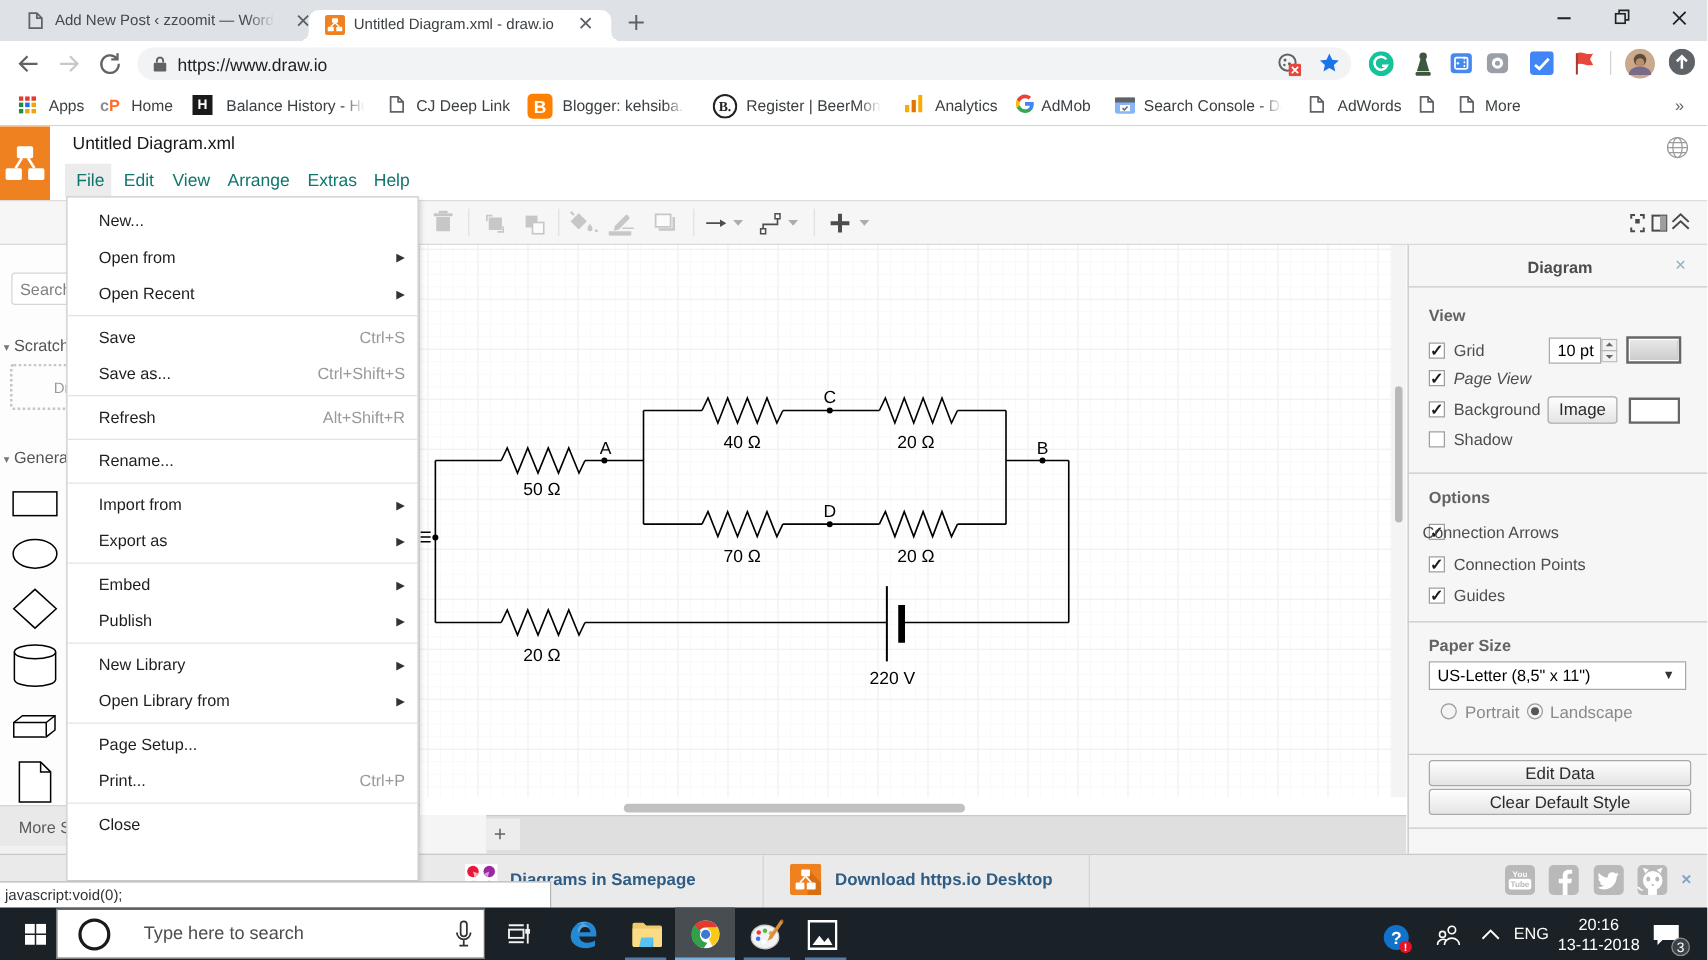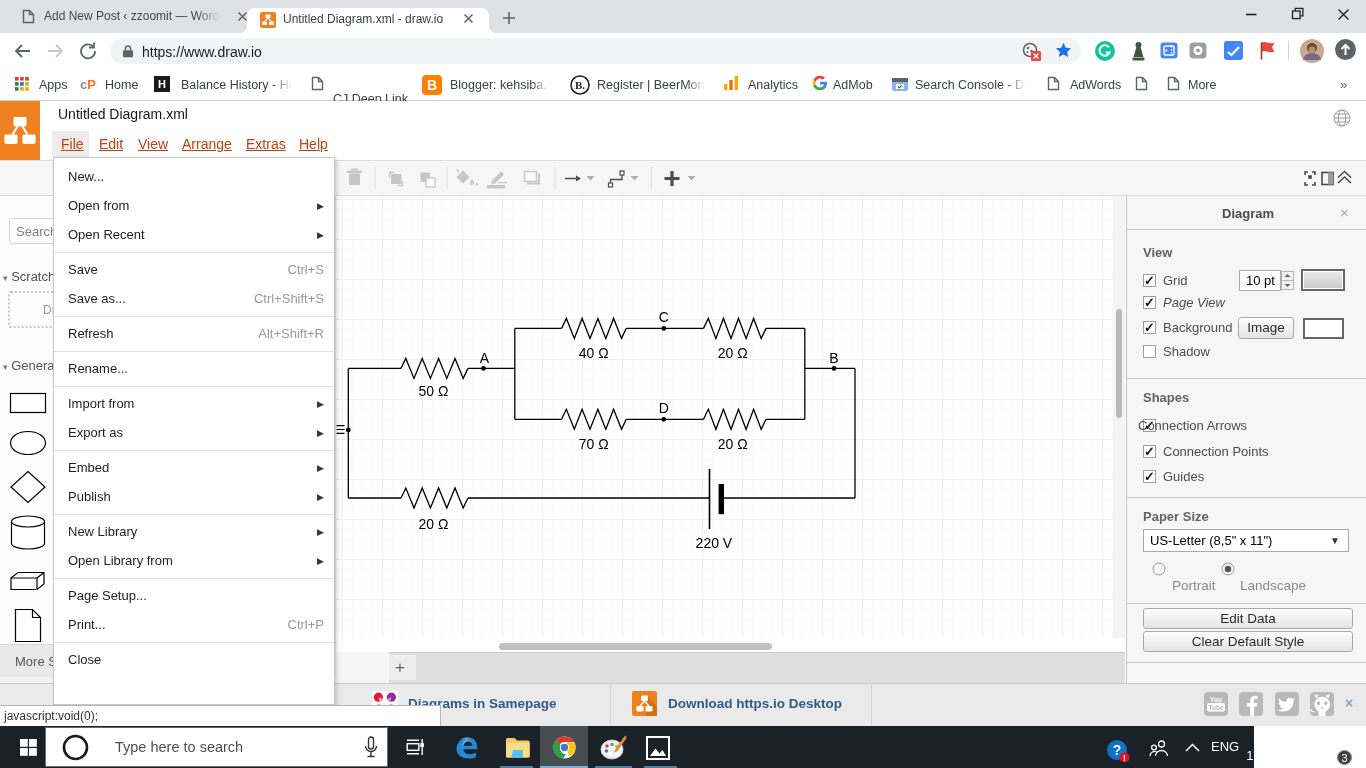--- a/index.html
+++ b/index.html
@@ -137,21 +137,21 @@
 </svg>
 <div class="abs bmtext" style="left:39px;top:78px;">Apps</div>
 <div class="abs" style="left:80px;top:77px;font-size:13px;font-weight:bold;"><span style="color:#8a8d91">c</span><span style="color:#ff6c2c">P</span></div>
 <div class="abs bmtext" style="left:105px;top:78px;">Home</div>
 <div class="abs" style="left:154px;top:76px;width:16px;height:16px;background:#1a1a1a;color:#fff;font-weight:bold;font-size:11px;text-align:center;line-height:16px;">H</div>
 <div class="abs bmtext" style="left:181px;top:78px;width:113px;overflow:hidden;white-space:nowrap;-webkit-mask-image:linear-gradient(90deg,#000 82%,transparent 98%);">Balance History - Hub</div>
 <svg class="abs" style="left:311px;top:76px" width="13" height="15" viewBox="0 0 13 15">
   <path d="M1.5 1.5 h6 l4 4 v8 h-10 z" fill="none" stroke="#5f6368" stroke-width="1.4"></path>
   <path d="M7.5 1.5 v4 h4" fill="none" stroke="#5f6368" stroke-width="1.4"></path>
 </svg>
-<div class="abs bmtext" style="left:333px;top:92px;text-decoration:underline;">CJ Deep Link</div>
+<div class="abs bmtext" style="left:333px;top:78px;">CJ Deep Link</div>
 <div class="abs" style="left:422px;top:75px;width:20px;height:20px;background:#ff8000;border-radius:4px;color:#fff;font-weight:bold;font-size:14px;text-align:center;line-height:20px;">B</div>
 <div class="abs bmtext" style="left:450px;top:78px;width:100px;overflow:hidden;white-space:nowrap;-webkit-mask-image:linear-gradient(90deg,#000 82%,transparent 98%);">Blogger: kehsiba. - Al</div>
 <svg class="abs" style="left:570px;top:75px" width="20" height="20" viewBox="0 0 20 20">
   <circle cx="10" cy="10" r="9" fill="none" stroke="#202124" stroke-width="1.6"></circle>
   <text x="10" y="14" font-size="11" font-weight="bold" text-anchor="middle" fill="#202124" font-family="Liberation Serif">B.</text>
 </svg>
 <div class="abs bmtext" style="left:597px;top:78px;width:110px;overflow:hidden;white-space:nowrap;-webkit-mask-image:linear-gradient(90deg,#000 82%,transparent 98%);">Register | BeerMoney</div>
 <svg class="abs" style="left:724px;top:76px" width="14" height="14" viewBox="0 0 14 14">
   <rect x="0" y="8" width="3.4" height="6" fill="#f9ab00"></rect>
   <rect x="5.3" y="4" width="3.4" height="10" fill="#e37400"></rect>
@@ -199,21 +199,21 @@
   <path d="M17.5 25.5 L12.5 33.5 M22.5 25.5 L27.5 33.5" stroke="#fff" stroke-width="2.2" fill="none"></path>
 </svg>
 <div class="abs" style="left:58px;top:106px;font-size:14px;color:#161616;">Untitled Diagram.xml</div>
 <div class="abs" style="left:52px;top:131px;width:37px;height:27px;background:#ececec;"></div>
 <div class="abs menubar" style="left:61px;top:136px;">File</div>
 <div class="abs menubar" style="left:99px;top:136px;">Edit</div>
 <div class="abs menubar" style="left:138px;top:136px;">View</div>
 <div class="abs menubar" style="left:182px;top:136px;">Arrange</div>
 <div class="abs menubar" style="left:246px;top:136px;">Extras</div>
 <div class="abs menubar" style="left:299px;top:136px;">Help</div>
-<style>.menubar{font-size:14px;color:#c2410c;text-decoration:underline;}</style>
+<style>.menubar{font-size:14px;color:#0f766e;}</style>
 
 <svg class="abs" style="left:1333px;top:109px" width="18" height="18" viewBox="0 0 18 18">
   <circle cx="9" cy="9" r="8" fill="none" stroke="#9a9a9a" stroke-width="1"></circle>
   <ellipse cx="9" cy="9" rx="3.7" ry="8" fill="none" stroke="#9a9a9a" stroke-width="1"></ellipse>
   <path d="M1 9 h16 M2.1 5 h13.8 M2.1 13 h13.8" stroke="#9a9a9a" stroke-width="1" fill="none"></path>
 </svg>
 
 <div class="abs" style="left:0;top:160px;width:1366px;height:36px;background:#f6f6f6;border-top:1px solid #dcdcdc;border-bottom:1px solid #dadada;"></div>
 <svg class="abs" style="left:336px;top:161px" width="360" height="34" viewBox="0 0 360 34">
 
@@ -409,21 +409,21 @@
 <div class="abs cbx" style="left:1143px;top:321px;">✓</div>
 <div class="abs ptext" style="left:1163px;top:320px;">Background</div>
 <div class="abs btn" style="left:1238px;top:317px;width:56px;height:22px;line-height:20px;">Image</div>
 <div class="abs" style="left:1303px;top:318px;width:41px;height:21px;background:#666;padding:2px;">
     <div style="width:100%;height:100%;background:#fff;border:1px solid #fff;"></div>
   </div>
 <div class="abs cbx" style="left:1143px;top:345px;color:transparent;">✓</div>
 <div class="abs ptext" style="left:1163px;top:344px;">Shadow</div>
 
 <div class="abs" style="left:1126px;top:378px;width:240px;height:1px;background:#c9c9c9;"></div>
-<div class="abs" style="left:1143px;top:390px;font-size:13px;font-weight:bold;color:#636363;">Shapes</div>
+<div class="abs" style="left:1143px;top:390px;font-size:13px;font-weight:bold;color:#636363;">Options</div>
 <div class="abs cbx" style="left:1143px;top:419px;">✓</div>
 <div class="abs ptext" style="left:1138px;top:418px;">Connection Arrows</div>
 <div class="abs cbx" style="left:1143px;top:445px;">✓</div>
 <div class="abs ptext" style="left:1163px;top:444px;">Connection Points</div>
 <div class="abs cbx" style="left:1143px;top:470px;">✓</div>
 <div class="abs ptext" style="left:1163px;top:469px;">Guides</div>
 
 <div class="abs" style="left:1126px;top:497px;width:240px;height:1px;background:#c9c9c9;"></div>
 <div class="abs" style="left:1143px;top:509px;font-size:13px;font-weight:bold;color:#636363;">Paper Size</div>
 <div class="abs" style="left:1143px;top:529px;width:206px;height:23px;background:#fff;border:1px solid #a9a9a9;font-size:13px;color:#000;padding:3px 0 0 6px;">US-Letter (8,5" x 11")​<span style="position:absolute;right:8px;top:5px;font-size:10px;color:#333;">▼</span></div>
@@ -438,21 +438,21 @@
 <div class="abs rlab" style="left:1240px;top:562px;">Landscape</div>
 
 <div class="abs" style="left:1126px;top:603px;width:240px;height:1px;background:#c9c9c9;"></div>
 <div class="abs btn" style="left:1143px;top:608px;width:210px;height:21px;line-height:19px;">Edit Data</div>
 <div class="abs btn" style="left:1143px;top:631px;width:210px;height:21px;line-height:19px;">Clear Default Style</div>
 <div class="abs" style="left:1126px;top:662px;width:240px;height:1px;background:#c9c9c9;"></div>
 
 <style>
 .cbx{width:13px;height:13px;background:#fff;border:1px solid #9e9e9e;font-size:13px;font-weight:bold;line-height:11px;text-align:center;color:#1a1a1a;}
 .ptext{font-size:13px;color:#4d4d4d;}
-.rlab{font-size:13.5px;color:#8a8a8a;margin-top:16px;}
+.rlab{font-size:13.5px;color:#8a8a8a;}
 .btn{background:linear-gradient(#fefefe,#e4e4e4);border:1px solid #a9a9a9;border-radius:3px;font-size:13.5px;color:#2a2a2a;text-align:center;}
 </style>
 
 <div class="abs" id="filemenu" style="left:53px;top:157px;width:282px;height:548px;background:#fff;border:1px solid #c9c9c9;box-shadow:2px 2px 4px rgba(0,0,0,0.18);z-index:50;padding-top:4px;">
   <div class="mi">New...</div>
   <div class="mi">Open from<span class="arr">▶</span></div>
   <div class="mi">Open Recent<span class="arr">▶</span></div>
   <div class="sep"></div>
   <div class="mi">Save<span class="sc">Ctrl+S</span></div>
   <div class="mi">Save as...<span class="sc">Ctrl+Shift+S</span></div>
@@ -469,21 +469,21 @@
   <div class="sep"></div>
   <div class="mi">New Library<span class="arr">▶</span></div>
   <div class="mi">Open Library from<span class="arr">▶</span></div>
   <div class="sep"></div>
   <div class="mi">Page Setup...</div>
   <div class="mi">Print...<span class="sc">Ctrl+P</span></div>
   <div class="sep"></div>
   <div class="mi">Close</div>
 </div>
 <style>
-.mi{position:relative;height:29px;line-height:29px;padding-left:14px;font-size:13px;color:#1e1e1e;}
+.mi{position:relative;height:29px;line-height:29px;padding-left:25px;font-size:13px;color:#1e1e1e;}
 .mi .sc{position:absolute;right:10px;color:#999;}
 .mi .arr{position:absolute;right:10px;font-size:9px;color:#333;top:1px;}
 .sep{height:0;border-top:1px solid #e3e3e3;margin:2.5px 0;}
 </style>
 
 <div class="abs" style="left:0;top:683px;width:1366px;height:43px;background:#eaeaea;border-top:1px solid #c9c9c9;"></div>
 <div class="abs" style="left:610px;top:683px;width:1px;height:43px;background:#d4d4d4;"></div>
 <div class="abs" style="left:871px;top:683px;width:1px;height:43px;background:#d4d4d4;"></div>
 <svg class="abs" style="left:372px;top:691px" width="26" height="16" viewBox="0 0 26 16">
   <rect width="26" height="16" fill="#fff"></rect>
@@ -528,21 +528,21 @@
     <ellipse cx="121.8" cy="11.2" rx="1.6" ry="2"></ellipse>
     <path d="M117 16.2 c0.8 0.8 1.6 0.8 2.4 0 l-1.2-1.4 z"></path>
   </g>
 </svg>
 <div class="abs" style="left:1345px;top:695px;font-size:14px;font-weight:bold;color:#85a3c9;">×</div>
 
 <div class="abs" style="left:0;top:705px;width:441px;height:21px;background:#fff;border-top:1px solid #b5b5b5;border-right:1px solid #b5b5b5;z-index:60;">
   <div style="position:absolute;left:4px;top:3px;font-size:12px;color:#333;">javascript:void(0);</div>
 </div>
 
-<div class="abs" style="left:0;top:726px;width:1254px;height:42px;background:#1b2227;z-index:70;">
+<div class="abs" style="left:0;top:726px;width:1366px;height:42px;background:#1b2227;z-index:70;">
 
   <svg class="abs" style="left:20px;top:13px" width="17" height="17" viewBox="0 0 17 17">
     <rect x="0" y="0" width="7.8" height="7.8" fill="#fefefe"></rect>
     <rect x="9" y="0" width="7.8" height="7.8" fill="#fefefe"></rect>
     <rect x="0" y="9" width="7.8" height="7.8" fill="#fefefe"></rect>
     <rect x="9" y="9" width="7.8" height="7.8" fill="#fefefe"></rect>
   </svg>
 
   <div class="abs" style="left:45px;top:1px;width:343px;height:40px;background:#fff;border:1px solid #6a6a6a;"></div>
   <svg class="abs" style="left:62px;top:8px" width="27" height="27" viewBox="0 0 27 27">

